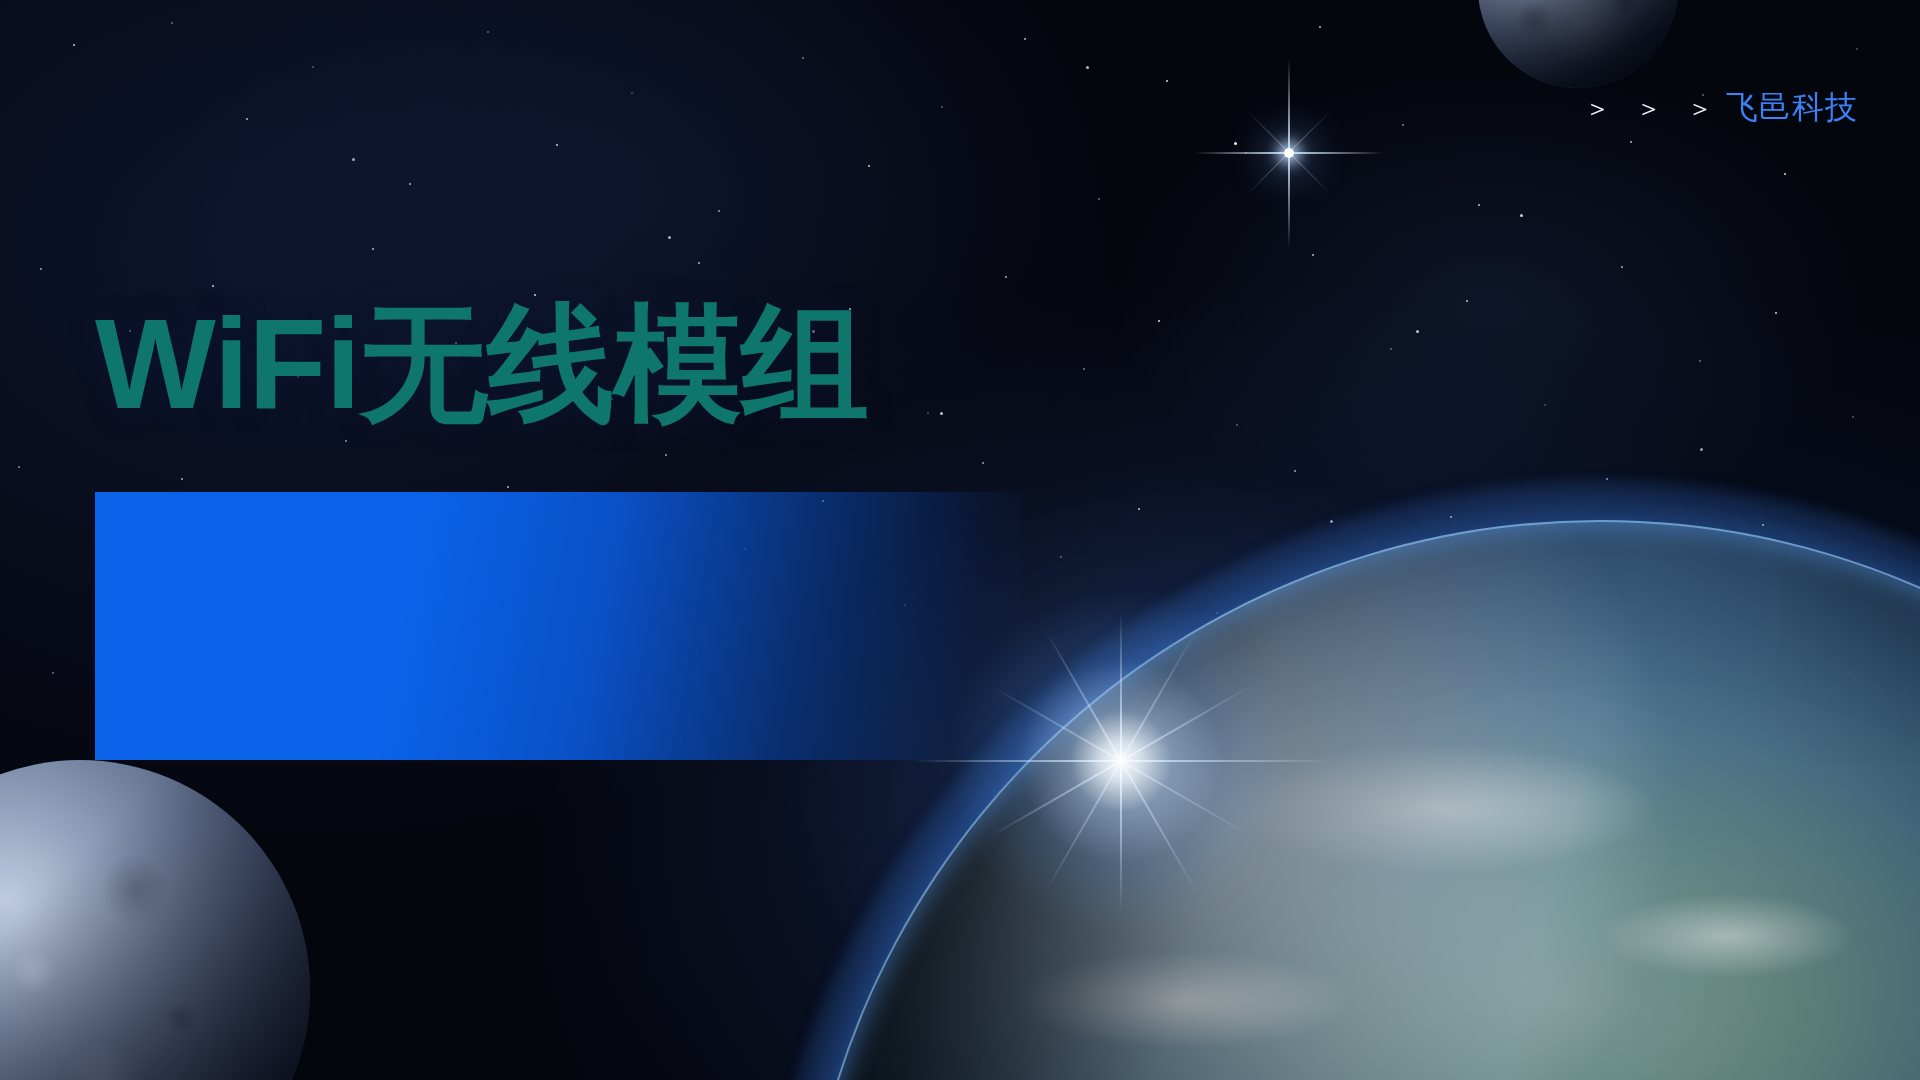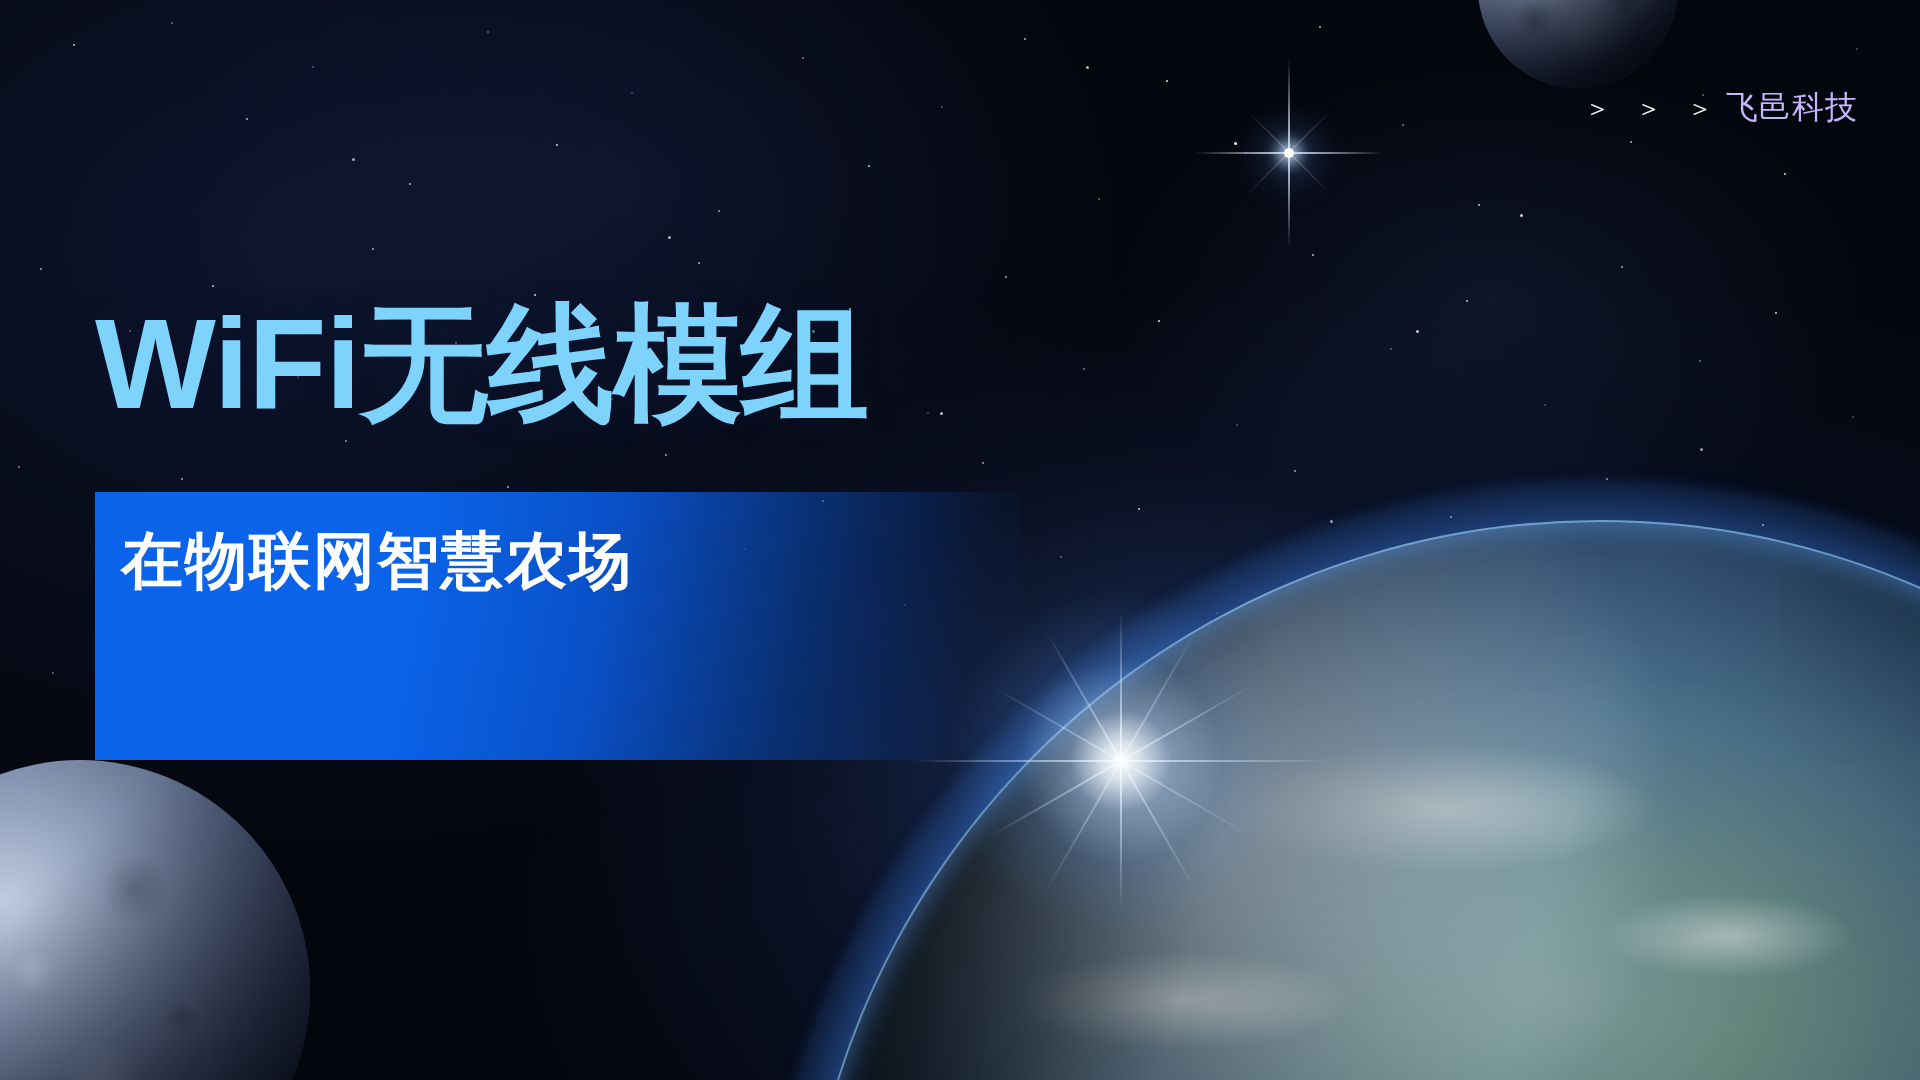--- a/index.html
+++ b/index.html
@@ -238,35 +238,35 @@
     font-weight:400;
     letter-spacing:9px;
     margin-right:4px;
     color:#f2f6ff;
     font-family:"Liberation Sans", sans-serif;
   }
   #brand-tag .brand-name {
     font-size:32px;
     font-weight:400;
     letter-spacing:1px;
-    color:#c4b5fd;
+    color:#3b82f6;
     font-family:"Liberation Sans", sans-serif;
   }
 
   
   #headline-block {
     position:absolute;
     left:95px; top:300px;
     z-index:40;
   }
   #main-title {
     font-size:128px;
     line-height:1.0;
     font-weight:700;
-    color:#7dd3fc;
+    color:#0f766e;
     letter-spacing:-1px;
     white-space:nowrap;
     text-shadow:0 2px 24px rgba(10,20,50,.55);
     font-family:"Liberation Sans", sans-serif;
   }
 
   #subtitle-box {
     position:absolute;
     left:95px; top:492px;
     width:925px; height:268px;
@@ -350,16 +350,15 @@
     <span class="chevrons">＞ ＞ ＞</span>
     <span class="brand-name">飞邑科技</span>
   </div>
 
   <div id="headline-block">
     <div id="main-title">WiFi无线模组</div>
   </div>
 
   <div id="subtitle-box"></div>
   <div id="subtitle-text">
-    <div class="sub-line">在物联网智慧农场</div>
   </div>
 
 </div>
 
 </body></html>

